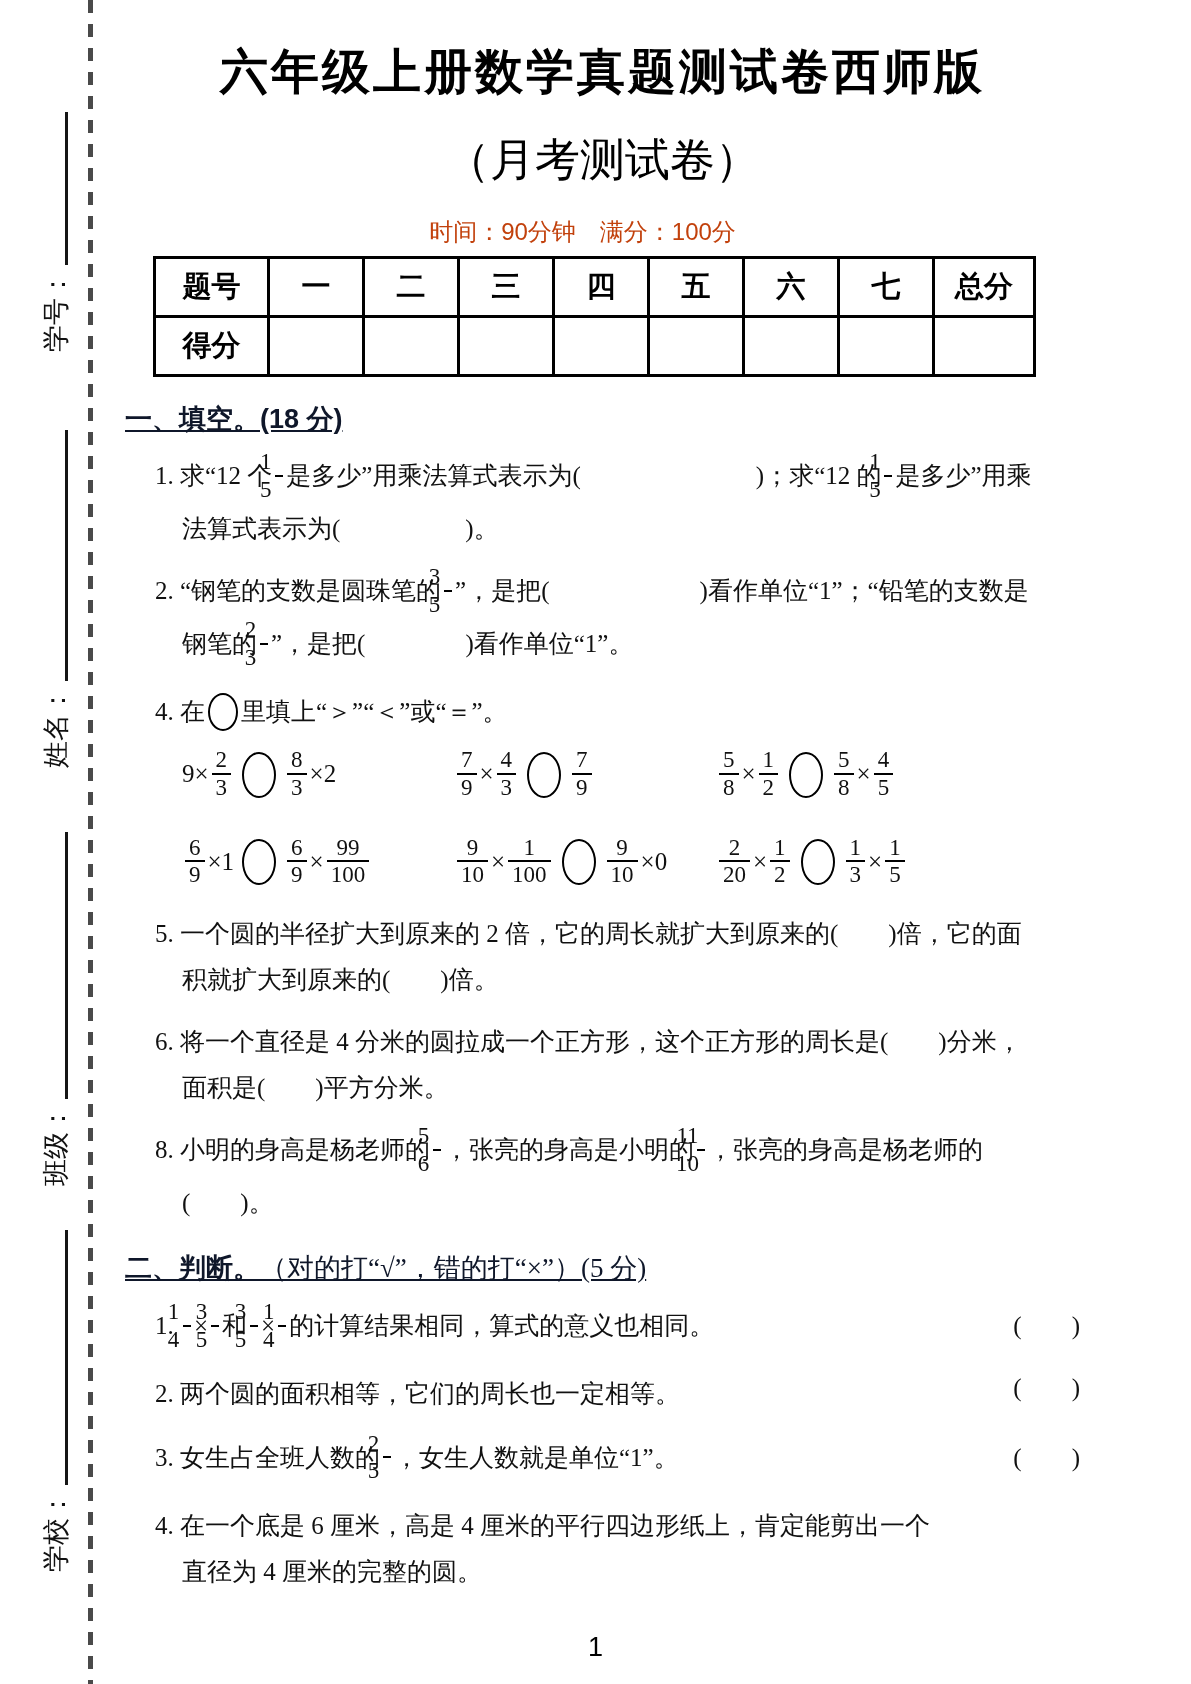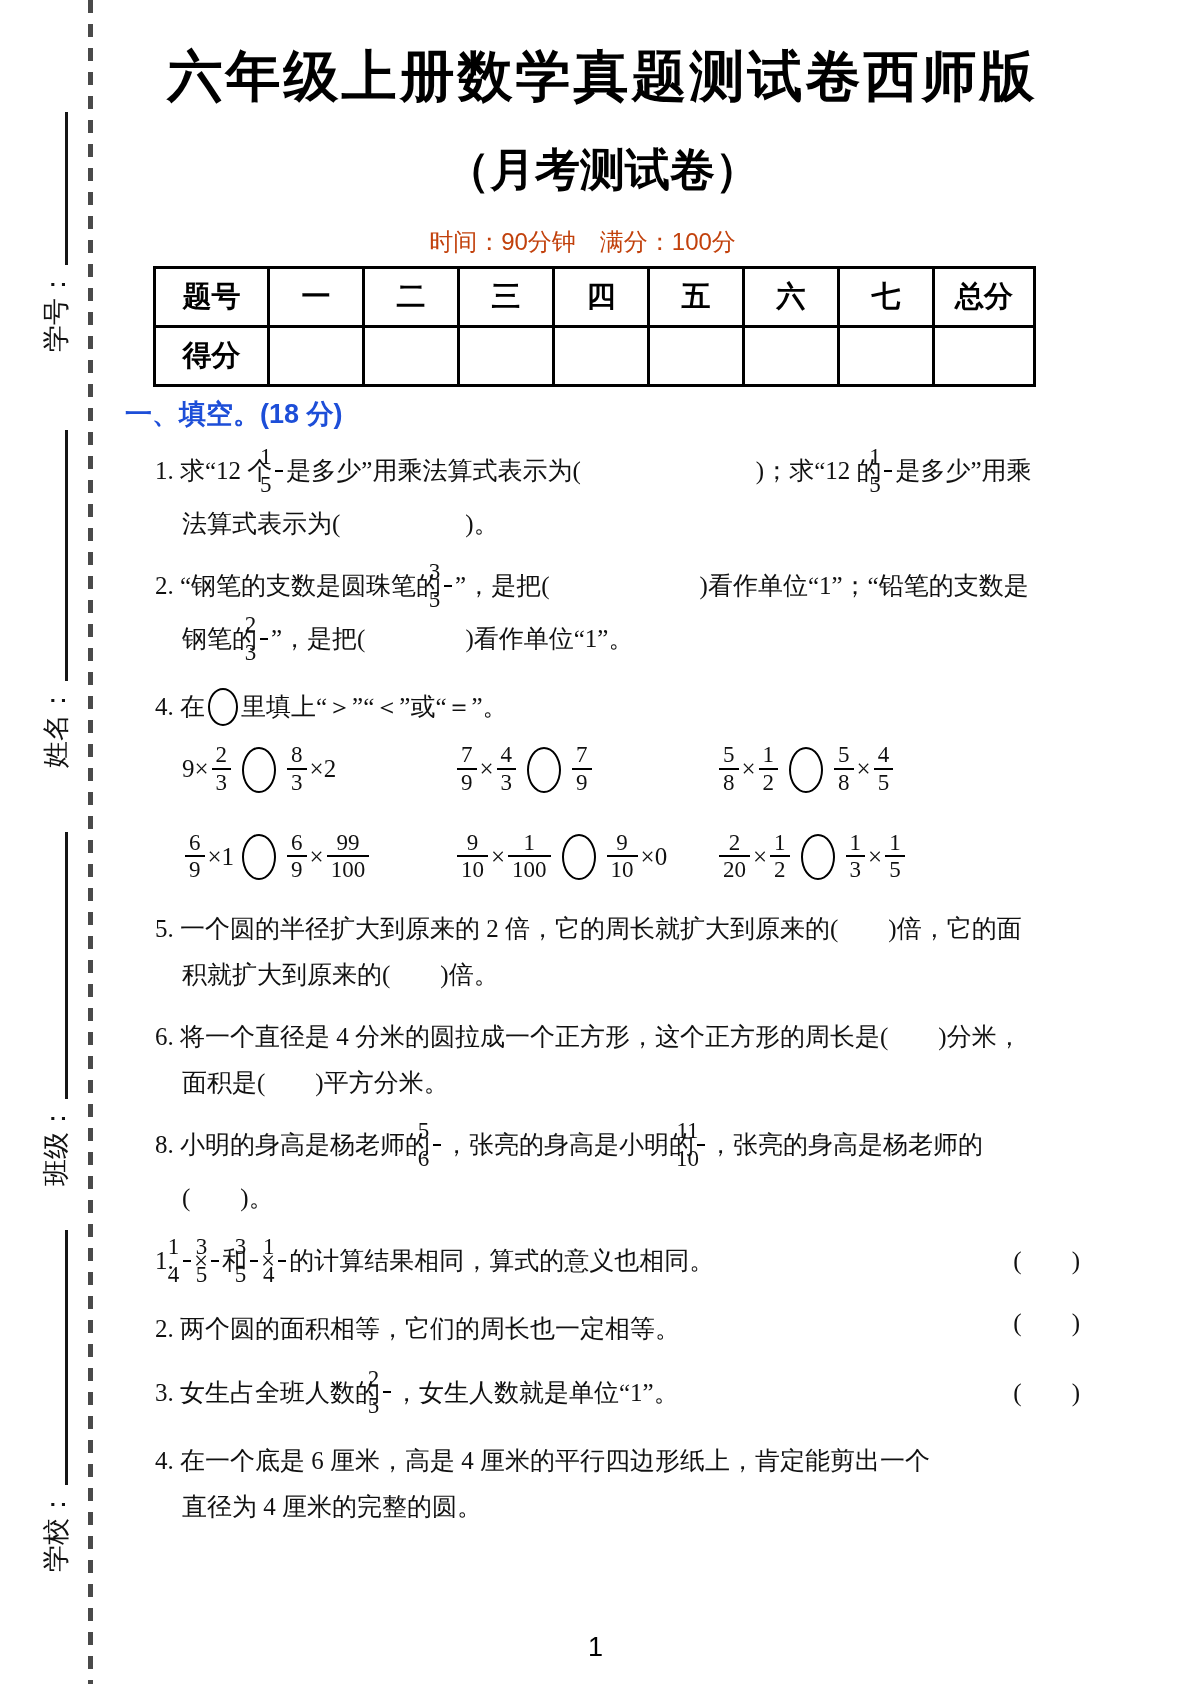--- a/index.html
+++ b/index.html
@@ -48,29 +48,29 @@
   .main {
     position: absolute;
     left: 125px; top: 0;
     width: 955px;
   }
   .page-title {
     margin-top: 40px;
     text-align: center;
     font-family: "Liberation Sans", sans-serif;
     font-weight: bold;
-    font-size: 55px;
+    font-size: 48px;
     letter-spacing: 3px;
     color: #000;
   }
   .page-subtitle {
     margin-top: 26px;
     text-align: center;
     font-family: "Liberation Sans", sans-serif;
-    font-weight: bold;
+    font-weight: normal;
     font-size: 45px;
     color: #000;
   }
   .exam-info {
     margin-top: 26px;
     padding-right: 40px;
     text-align: center;
     font-family: "Liberation Sans", sans-serif;
     font-size: 24px;
     color: #c2410c;
@@ -88,25 +88,26 @@
     font-family: "Liberation Sans", sans-serif;
     font-weight: bold;
     font-size: 29px;
     color: #000;
   }
   td.col-label { width: 114px; }
   td.col-num   { width: 95px; }
   td.col-total { width: 101px; }
 
   .sec-head {
-    margin: 9px 0 4px 0;
+    margin: 24px 0 4px 0;
     font-family: "Liberation Sans", sans-serif;
     font-weight: bold;
     font-size: 27px;
-    color: #1d4ed8;
+    color: #0f172a;
+    text-decoration: underline;
   }
   .sec-head .sec-note {
     font-family: "Liberation Serif", serif;
     font-weight: normal;
   }
   .question {
     margin: 15px 0;
     padding-left: 57px;
     padding-right: 40px;
     text-indent: -27px;
@@ -247,20 +248,23 @@
       <div class="cmp-cell"><span class="frac"><span class="num">9</span><span class="den">10</span></span>×<span class="frac"><span class="num">1</span><span class="den">100</span></span><span class="cmp-circle"></span><span class="frac"><span class="num">9</span><span class="den">10</span></span>×0</div>
       <div class="cmp-cell"><span class="frac"><span class="num">2</span><span class="den">20</span></span>×<span class="frac"><span class="num">1</span><span class="den">2</span></span><span class="cmp-circle"></span><span class="frac"><span class="num">1</span><span class="den">3</span></span>×<span class="frac"><span class="num">1</span><span class="den">5</span></span></div>
     </div>
 
     <p class="question">5. 一个圆的半径扩大到原来的 2 倍，它的周长就扩大到原来的<span class="blank">(　　)</span>倍，它的面积就扩大到原来的<span class="blank">(　　)</span>倍。</p>
     <p class="question">6. 将一个直径是 4 分米的圆拉成一个正方形，这个正方形的周长是<span class="blank">(　　)</span>分米，面积是<span class="blank">(　　)</span>平方分米。</p>
     <p class="question">8. 小明的身高是杨老师的<span class="frac"><span class="num">5</span><span class="den">6</span></span>，张亮的身高是小明的<span class="frac"><span class="num">11</span><span class="den">10</span></span>，张亮的身高是杨老师的<span class="blank">(　　)</span>。</p>
   </div>
 
   <div>
+    <h3 class="sec-head">
+      <span>二、判断。</span><span class="sec-note">（对的打“√”，错的打“×”）(5 分)</span>
+    </h3>
 
     <div class="judge-item">
       <span class="j-text">1. <span class="frac"><span class="num">1</span><span class="den">4</span></span>×<span class="frac"><span class="num">3</span><span class="den">5</span></span>和<span class="frac"><span class="num">3</span><span class="den">5</span></span>×<span class="frac"><span class="num">1</span><span class="den">4</span></span>的计算结果相同，算式的意义也相同。</span>
       <span class="j-blank">(　　)</span>
     </div>
     <div class="judge-item">
       <span class="j-text">2. 两个圆的面积相等，它们的周长也一定相等。</span>
       <span class="j-blank">(　　)</span>
     </div>
     <div class="judge-item">

